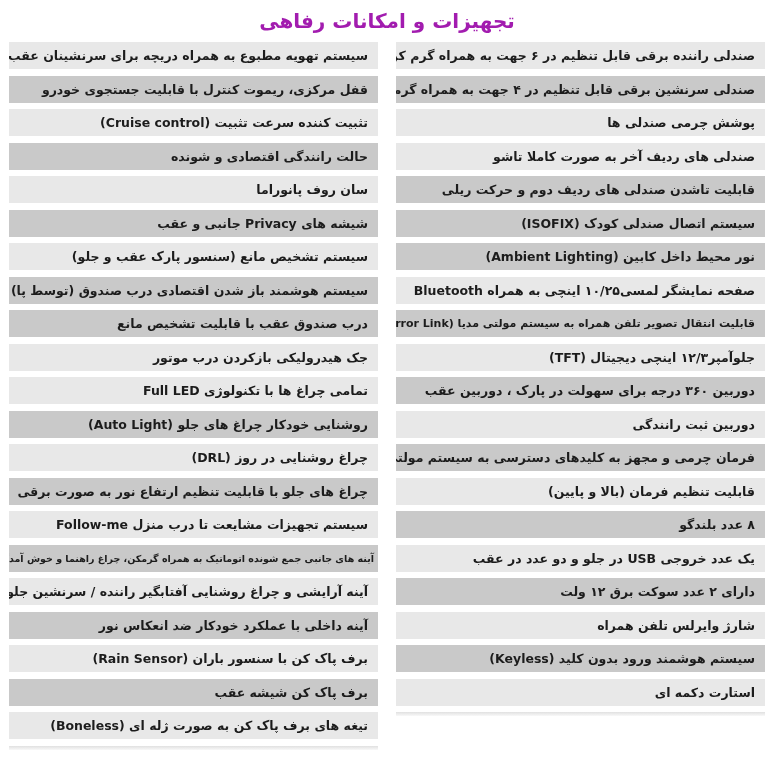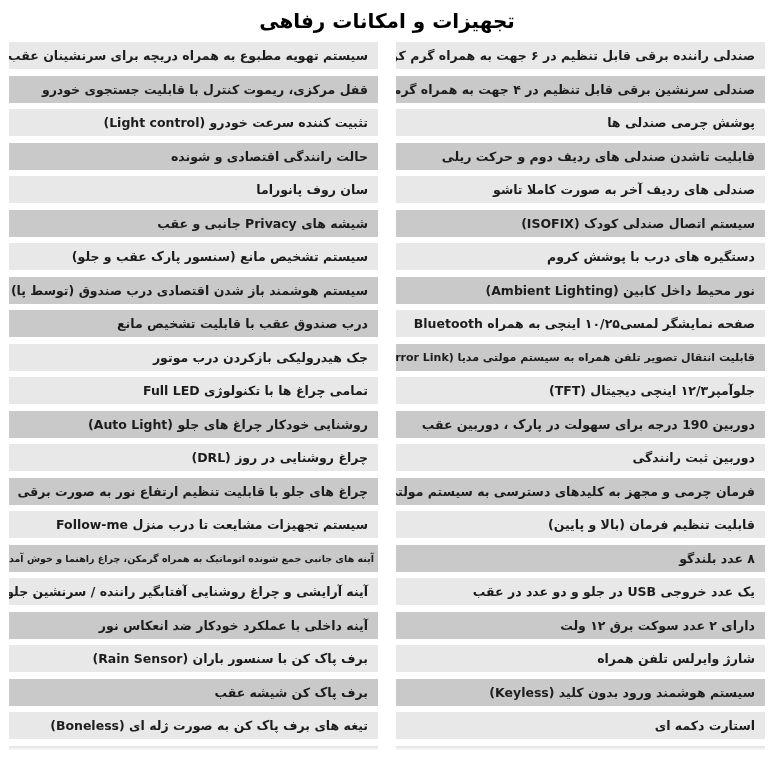--- a/index.html
+++ b/index.html
@@ -20,21 +20,21 @@
     overflow: hidden;
     padding: 0 9px;
   }
   .title {
     height: 42px;
     display: flex;
     align-items: center;
     justify-content: center;
     font-size: 20px;
     font-weight: bold;
-    color: #000000;
+    color: #a21caf;
     direction: rtl;
   }
   .columns {
     display: flex;
     direction: rtl;
     gap: 18px;
   }
   .column {
     flex: 1 1 0;
     min-width: 0;
@@ -67,44 +67,43 @@
 <body>
 
 <div class="page">
   <div class="title">تجهیزات و امکانات رفاهی</div>
 
   <div class="columns">
     <div class="column">
         <div class="row">صندلی راننده برقی قابل تنظیم در ۶ جهت به همراه گرم کن</div>
         <div class="row dark">صندلی سرنشین برقی قابل تنظیم در ۴ جهت به همراه گرم کن</div>
         <div class="row">پوشش چرمی صندلی ها</div>
+        <div class="row">صندلی های ردیف آخر به صورت کاملا تاشو</div>
         <div class="row dark">قابلیت تاشدن صندلی های ردیف دوم و حرکت ریلی</div>
-        <div class="row">صندلی های ردیف آخر به صورت کاملا تاشو</div>
         <div class="row dark">سیستم اتصال صندلی کودک (ISOFIX)</div>
-        <div class="row">دستگیره های درب با پوشش کروم</div>
         <div class="row dark">نور محیط داخل کابین (Ambient Lighting)</div>
         <div class="row">صفحه نمایشگر لمسی۱۰/۲۵ اینچی به همراه Bluetooth</div>
         <div class="row dark small">قابلیت انتقال تصویر تلفن همراه به سیستم مولتی مدیا (Mirror Link)</div>
         <div class="row">جلوآمپر۱۲/۳ اینچی دیجیتال (TFT)</div>
-        <div class="row dark">دوربین 190 درجه برای سهولت در پارک ، دوربین عقب</div>
+        <div class="row dark">دوربین ۳۶۰ درجه برای سهولت در پارک ، دوربین عقب</div>
         <div class="row">دوربین ثبت رانندگی</div>
         <div class="row dark">فرمان چرمی و مجهز به کلیدهای دسترسی به سیستم مولتی مدیا</div>
         <div class="row">قابلیت تنظیم فرمان (بالا و پایین)</div>
         <div class="row dark">۸ عدد بلندگو</div>
         <div class="row">یک عدد خروجی USB در جلو و دو عدد در عقب</div>
         <div class="row dark">دارای ۲ عدد سوکت برق ۱۲ ولت</div>
         <div class="row">شارژ وایرلس تلفن همراه</div>
         <div class="row dark">سیستم هوشمند ورود بدون کلید (Keyless)</div>
         <div class="row">استارت دکمه ای</div>
         <div class="cutoff"></div>
       </div>
     <div class="column">
         <div class="row">سیستم تهویه مطبوع به همراه دریچه برای سرنشینان عقب</div>
         <div class="row dark">قفل مرکزی، ریموت کنترل با قابلیت جستجوی خودرو</div>
-        <div class="row">تثبیت کننده سرعت خودرو (Light control)</div>
+        <div class="row">تثبیت کننده سرعت تثبیت (Cruise control)</div>
         <div class="row dark">حالت رانندگی اقتصادی و شونده</div>
         <div class="row">سان روف پانوراما</div>
         <div class="row dark">شیشه های Privacy جانبی و عقب</div>
         <div class="row">سیستم تشخیص مانع (سنسور پارک عقب و جلو)</div>
         <div class="row dark">سیستم هوشمند باز شدن اقتصادی درب صندوق (توسط پا)</div>
         <div class="row dark">درب صندوق عقب با قابلیت تشخیص مانع</div>
         <div class="row">جک هیدرولیکی بازکردن درب موتور</div>
         <div class="row">تمامی چراغ ها با تکنولوژی Full LED</div>
         <div class="row dark">روشنایی خودکار چراغ های جلو (Auto Light)</div>
         <div class="row">چراغ روشنایی در روز (DRL)</div>

